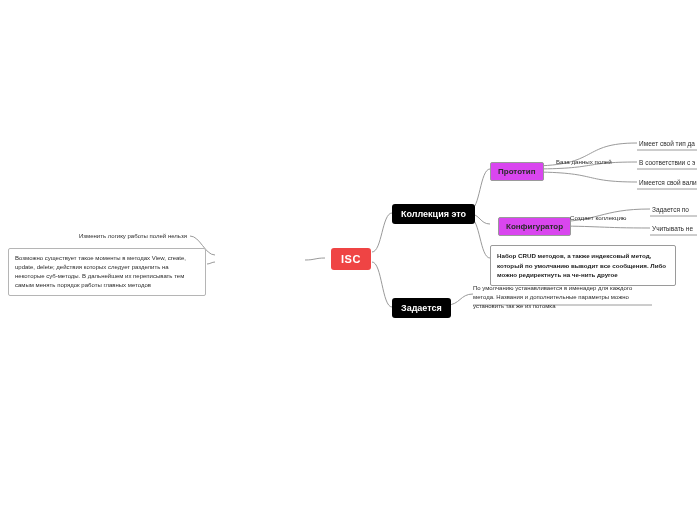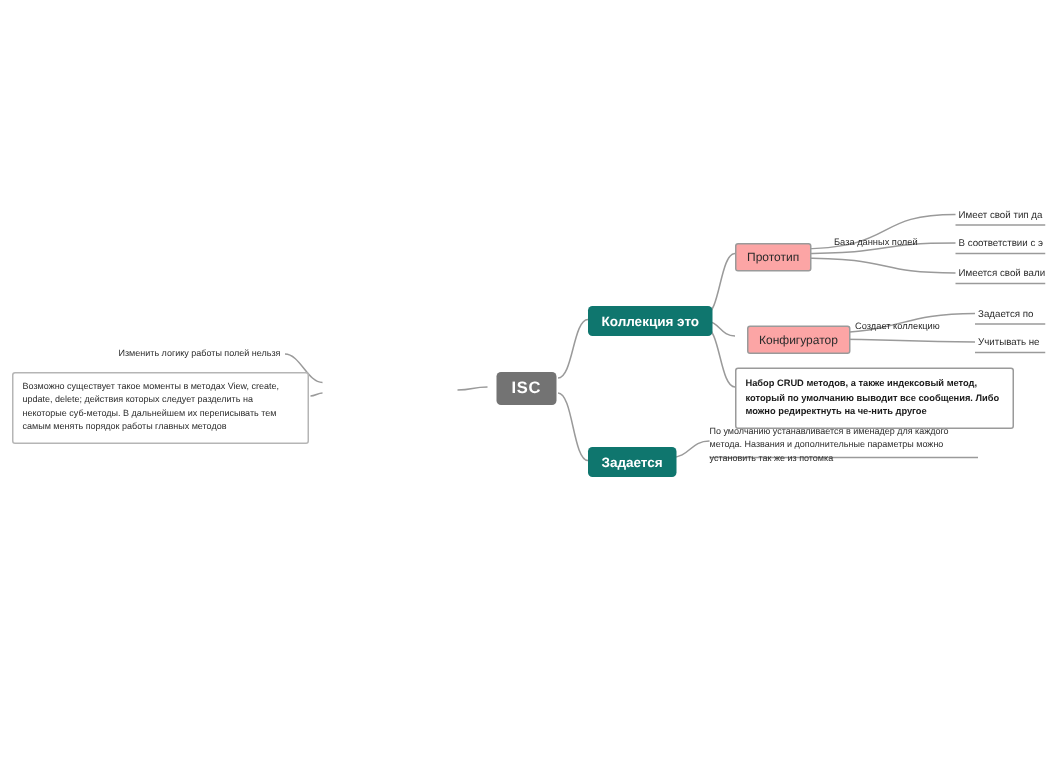--- a/index.html
+++ b/index.html
@@ -25,44 +25,44 @@
     left: 0; top: 0;
     width: 697px;
     height: 520px;
     pointer-events: none;
   }
   .node {
     position: absolute;
     box-sizing: border-box;
   }
   .node-root {
-    background: #737373;
+    background: #ef4444;
     color: #ffffff;
     font-weight: bold;
     font-size: 11px;
     border-radius: 3px;
     padding: 5px 10px;
     text-align: left;
     letter-spacing: 0.5px;
   }
   .node-dark {
-    background: #0f766e;
+    background: #000000;
     color: #ffffff;
     font-weight: bold;
     font-size: 9px;
     border-radius: 3px;
     padding: 5px 9px;
     text-align: center;
     white-space: nowrap;
   }
   .node-box {
-    background: #fca5a5;
+    background: #d946ef;
     border: 1px solid #9a9a9a;
     color: #2b2b2b;
-    font-weight: normal;
+    font-weight: bold;
     font-size: 8px;
     border-radius: 2px;
     padding: 4px 7px;
     white-space: nowrap;
   }
   .node-plain {
     color: #2b2b2b;
     font-size: 6.5px;
     line-height: 1.45;
     white-space: nowrap;

